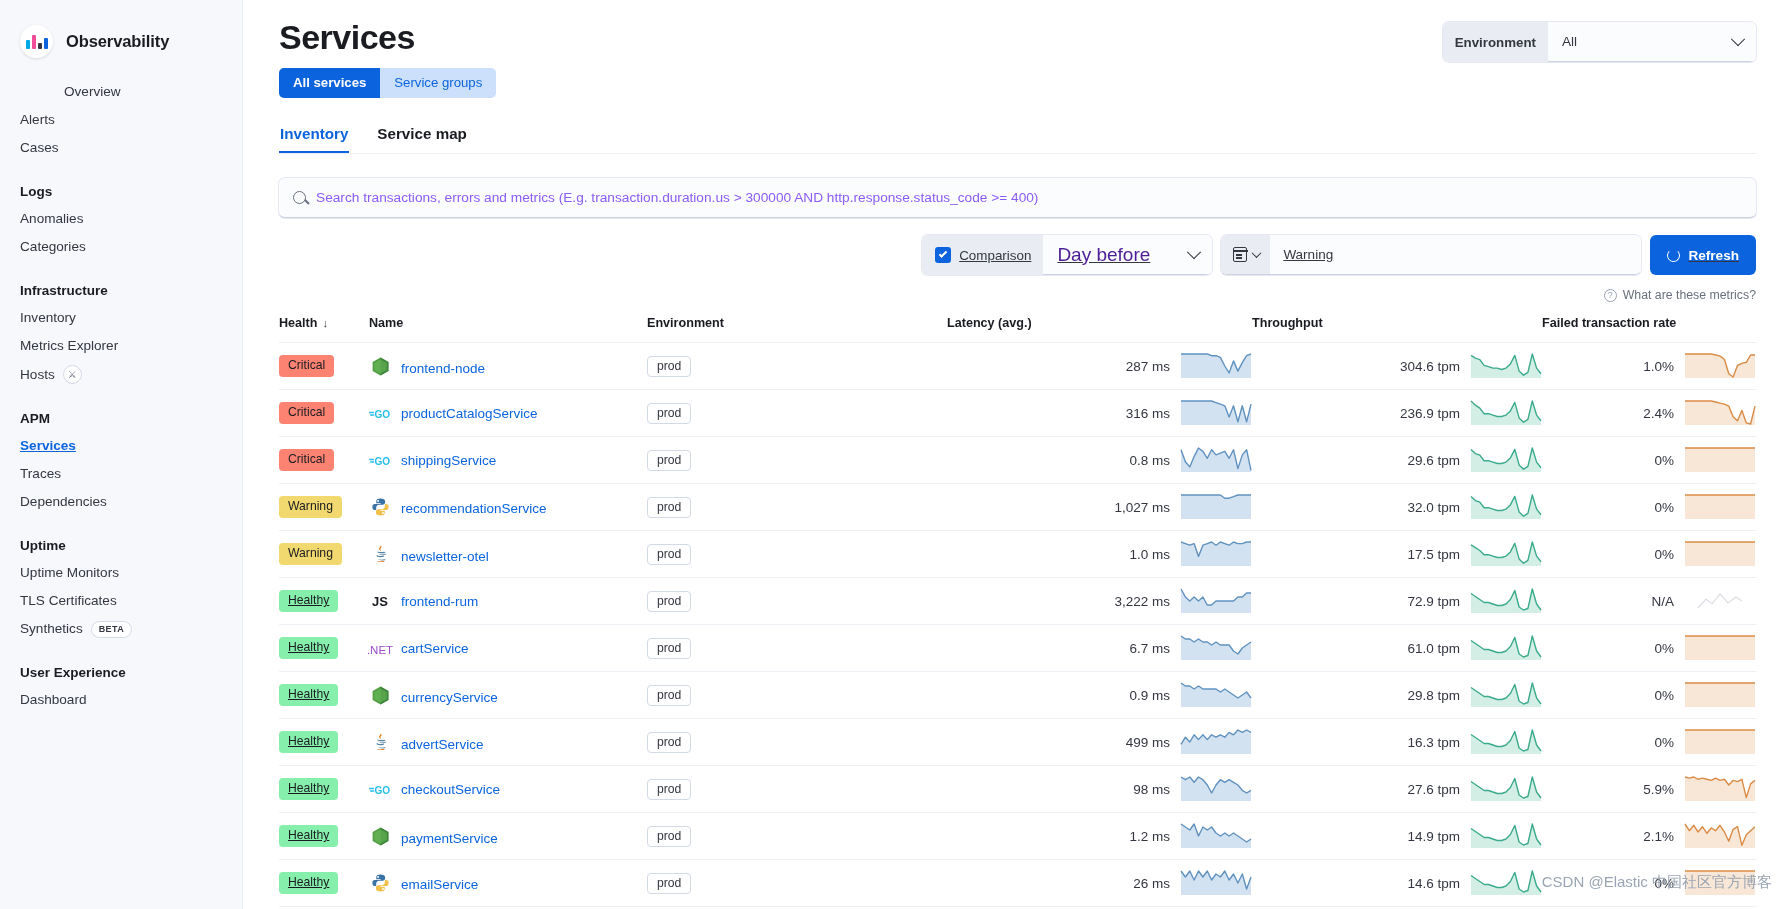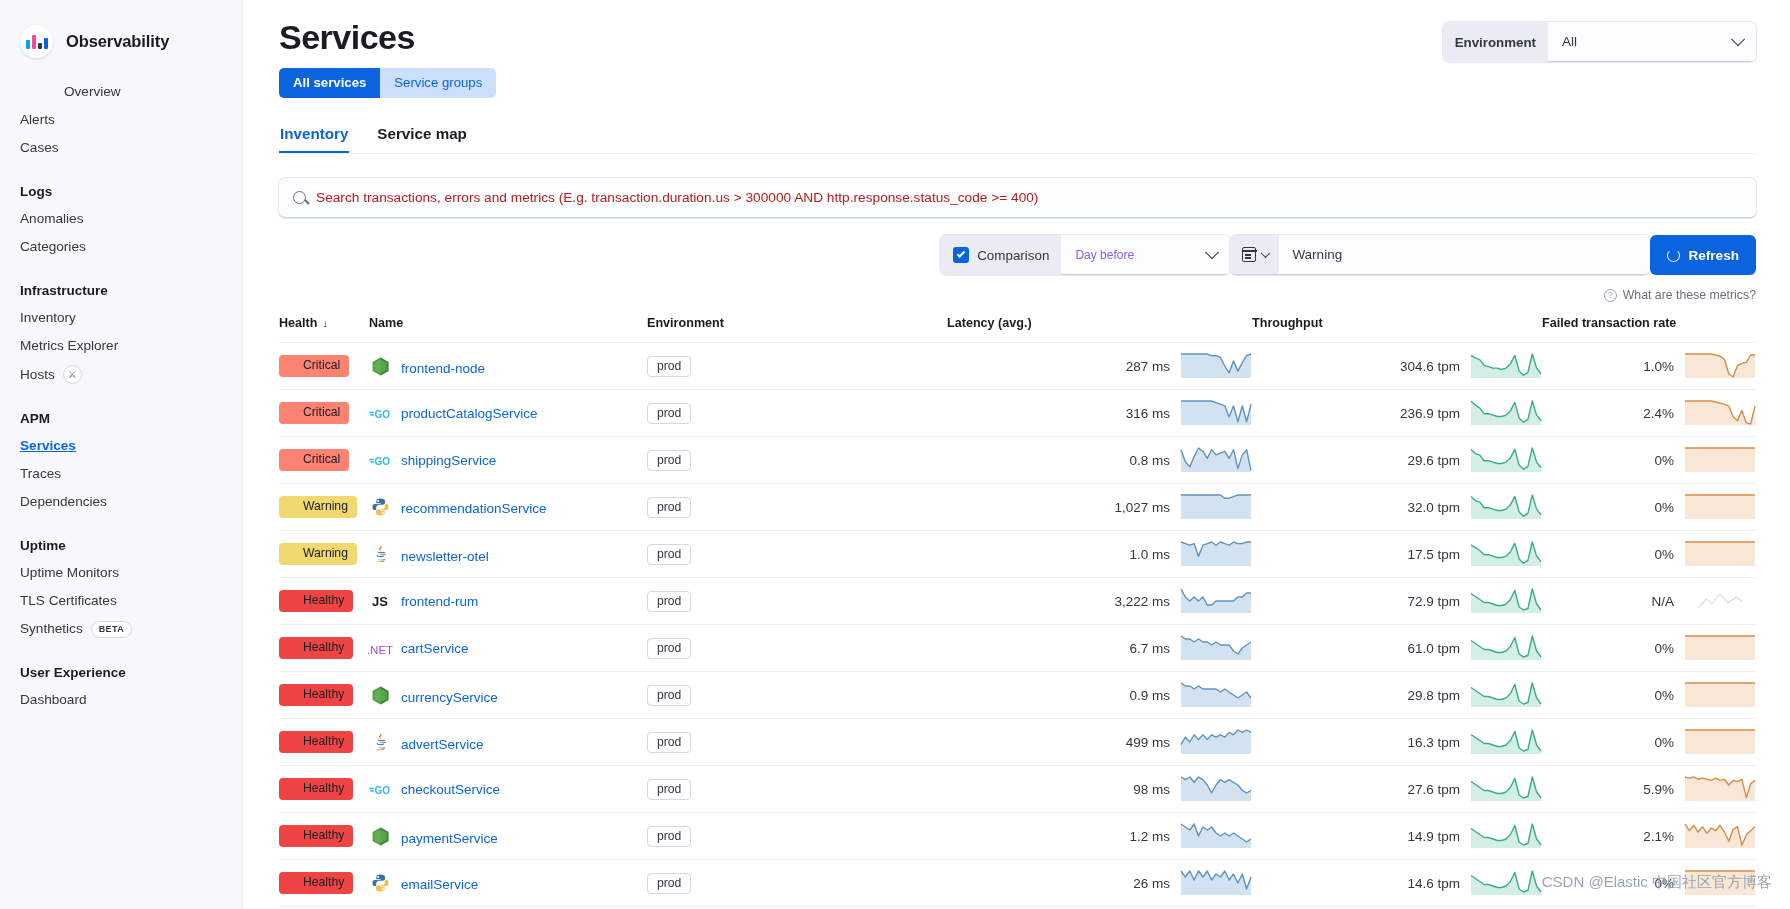--- a/index.html
+++ b/index.html
@@ -96,42 +96,42 @@
   .tabs { display: flex; gap: 27px; margin-top: 27px; border-bottom: 1px solid #eceff4; }
   .tab { font-size: 15.2px; font-weight: 700; color: #1a1c21; padding: 0 1px 11px 1px; cursor: pointer; }
   .tab.active { color: #0b64dd; box-shadow: inset 0 -2px 0 0 #0b64dd; }
 
   
   .searchbar {
     margin-top: 24px; height: 40px; border-radius: 6px; background: #fbfcfd;
     box-shadow: 0 0 0 1px rgba(19,34,149,.1); border-bottom: 1px solid #c9d2dd;
     display: flex; align-items: center; gap: 10px; padding: 0 14px; cursor: text;
   }
-  .searchbar .ph { font-size: 13.7px; color: #b91c1c; }
+  .searchbar .ph { font-size: 13.7px; color: #8b5cf6; }
   .mag { width: 13px; height: 13px; border: 1.6px solid #69707d; border-radius: 50%; position: relative; flex: 0 0 auto; }
   .mag::after { content:''; position:absolute; width: 6px; height: 1.6px; background: #69707d;
     right: -5px; bottom: 0px; transform: rotate(45deg); }
 
   
-  .filter-row { display: flex; justify-content: flex-end; align-items: center; margin-top: 17px; }
+  .filter-row { display: flex; justify-content: flex-end; align-items: center; gap: 9px; margin-top: 17px; text-decoration: underline; }
   .comparison-box {
     display: flex; align-items: stretch; height: 40px; border-radius: 6px; overflow: hidden;
     box-shadow: 0 0 0 1px rgba(19,34,149,.1);
   }
   .cmp-left { background: #e9edf3; display: flex; align-items: center; gap: 8px; padding: 0 12px 0 13px; }
   .cmp-check {
     width: 16px; height: 16px; border-radius: 3px; background: #0b64dd;
     display: flex; align-items: center; justify-content: center;
   }
   .cmp-check span { display:block; width: 8px; height: 4px; border-left: 2px solid #fff; border-bottom: 2px solid #fff;
     transform: rotate(-45deg) translate(1px,-1px); }
   .cmp-label { font-size: 13.4px; color: #343741; }
   .cmp-right {
     background: #fbfcfd; width: 169px; display: flex; align-items: center; justify-content: space-between;
-    padding: 0 13px 0 14px; font-size: 12px; color: #8b5cf6; cursor: pointer;
+    padding: 0 13px 0 14px; font-size: 19px; color: #4c1d95; cursor: pointer;
     border-bottom: 1px solid #c9d2dd;
   }
   .date-box {
     display: flex; align-items: stretch; height: 40px; width: 420px; border-radius: 6px; overflow: hidden;
     box-shadow: 0 0 0 1px rgba(19,34,149,.1); border-bottom: 1px solid #c9d2dd;
   }
   .date-icon-btn { background: #e9edf3; display: flex; align-items: center; gap: 6px; padding: 0 10px 0 12px; cursor: pointer; }
   .cal { width: 14px; height: 15px; border: 1.6px solid #343741; border-radius: 2px; position: relative; }
   .cal::before { content:''; position:absolute; left:-1.6px; right:-1.6px; top: 2px; height: 1.6px; background: #343741; }
   .cal::after { content:''; position:absolute; left: 2px; top: 6px; width: 6px; height: 1.5px;
@@ -170,26 +170,26 @@
   .c-name   { width: 278px; }
   .c-env    { width: 300px; }
   .c-lat    { width: 305px; }
   .c-thr    { width: 290px; margin-top: 32px; }
   .c-fail   { width: auto; }
   th.right, td.right { text-align: right; }
 
   .sort-arrow { display:inline-block; margin-left: 5px; font-size: 11px; color: #343741; }
 
   .badge {
-    display: inline-block; border-radius: 4px; padding: 3px 9px 4px 24px;
+    display: inline-block; border-radius: 4px; padding: 3px 9px 4px 9px;
     font-size: 12.2px; font-weight: 400; color: #1a1c21; line-height: 15px;
   }
   .badge.critical { background: #fc8272; }
   .badge.warning  { background: #f1d86f; }
-  .badge.healthy  { background: #ef4444; }
+  .badge.healthy  { background: #86efac; text-decoration: underline; }
 
   .svc-name { display: flex; align-items: flex-end; gap: 10px; }
   .svc-link { color: #0b64dd; font-size: 13.5px; cursor: pointer; }
   .agent-ico { width: 22px; flex: 0 0 22px; display: flex; align-items: center; justify-content: center; }
 
   .env-pill {
     display: inline-block; border: 1px solid #d3dae6; border-radius: 4px;
     background: #fff; font-size: 12.2px; color: #343741; padding: 2px 9px 3px 9px;
   }
 

